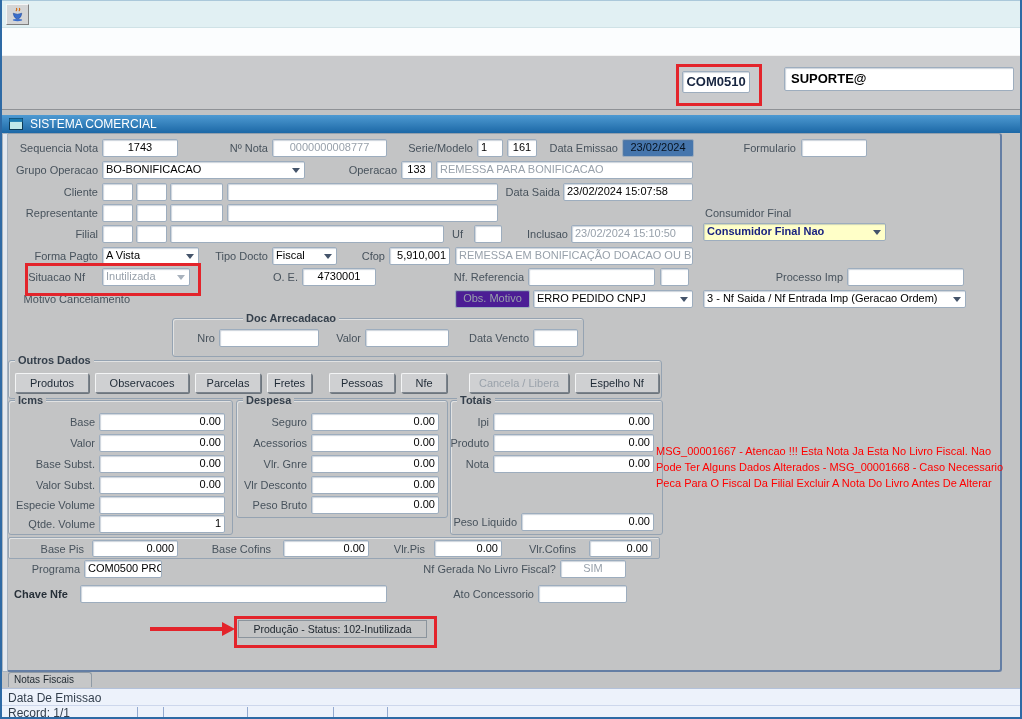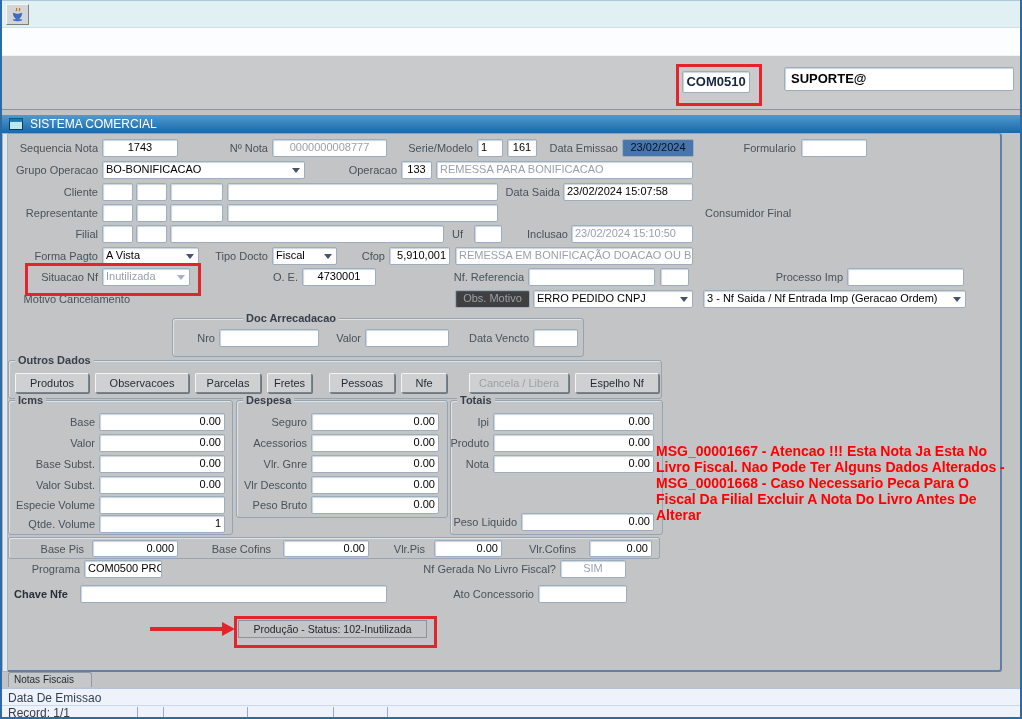--- a/index.html
+++ b/index.html
@@ -8,41 +8,41 @@
   #app{position:absolute;inset:0;width:1022px;height:719px}
   .abs{position:absolute}
   .lbl{position:absolute;font-size:11px;color:#47525c;white-space:nowrap;height:14px;line-height:14px}
   .r{text-align:right}
   .b{font-weight:bold;color:#273039}
   .fld{position:absolute;height:18px;box-sizing:border-box;background:#fff;border:1px solid #9dadbe;border-radius:2px;
        box-shadow:inset 1px 1px 1px rgba(108,130,152,.35);font-size:11px;line-height:15px;padding:0 3px;color:#000;
        white-space:nowrap;overflow:hidden}
   .ctr{text-align:center}.num{text-align:right}
   .dis{color:#98a1ab}
-  .gray{background:#404040;color:#98a1ab}
+  .gray{background:#4c1d95;color:#98a1ab}
   .sel{background:#4676ad;color:#071320}
   .yel{background:#ffffc8;font-weight:bold;color:#1a2380}
   .combo{padding-right:14px}
   .arr{position:absolute;right:4px;top:6px;width:0;height:0;border-left:4px solid transparent;border-right:4px solid transparent;border-top:5px solid #44546a}
   .adis{border-top-color:#a8b2bd}
   .grp{position:absolute;border:1px solid #95a3b2;border-radius:3px;box-shadow:inset 1px 1px 0 rgba(255,255,255,.5)}
   .glb{position:absolute;top:-7px;font-size:11px;font-weight:bold;color:#343f4b;background:#c3c4c5;padding:0 3px;height:13px;line-height:13px;white-space:nowrap}
   .btn{position:absolute;height:20px;box-sizing:border-box;background:#cfd0d2;border:1px solid;border-color:#f3f4f5 #7b838c #7b838c #f3f4f5;
        box-shadow:1px 1px 0 #6d757d;font-size:11px;color:#1f2a36;text-align:center;line-height:18px;border-radius:2px;white-space:nowrap;overflow:hidden}
   .tbtn{position:absolute;width:27px;height:27px;top:68px;box-sizing:border-box;background:#d4d5d6;border:1px solid;
         border-color:#f5f5f5 #7e7e7e #7e7e7e #f5f5f5;display:flex;align-items:center;justify-content:center}
   .vsep{position:absolute;top:59px;height:46px;width:0;border-left:1px solid #9b9b9b;border-right:1px solid #f0f0f0}
   .toolbar{position:absolute;left:0;top:55px;width:1022px;height:55px;background:#c9cacc;border-top:1px solid #f2f2f2;border-bottom:1px solid #8f9296;box-sizing:border-box}
   .applet{position:absolute;left:0;top:0;width:1022px;height:28px;background:#e1f0f3;border-bottom:1px solid #cfe2e6;box-sizing:border-box}
   .menubar{position:absolute;left:0;top:28px;width:1022px;height:27px;background:#fbfdfe}
   .ftitle{position:absolute;left:2px;top:115px;width:1018px;height:18px;background:linear-gradient(#4e9ad2,#1c68a6)}
   .panel{position:absolute;left:6px;top:133px;width:996px;height:539px;background:#c3c4c5;border:1px solid #93a0ad;
          border-right:2px solid #647ea4;border-bottom:2px solid #647ea4;border-radius:3px;box-sizing:border-box}
   .redbox{position:absolute;border:3px solid #e3242b;background:transparent;pointer-events:none;z-index:40}
-  .msg{position:absolute;left:656px;top:443px;width:356px;font-size:14px;font-weight:bold;color:#ff0000;line-height:16px}
+  .msg{position:absolute;left:656px;top:443px;width:356px;font-size:11px;font-weight:normal;color:#ff0000;line-height:16px}
   .statusbar{position:absolute;left:0;top:688px;width:1022px;height:31px;background:#edf2fb;border-top:1px solid #b3c1da;box-sizing:border-box}
   .sbtext{position:absolute;font-size:12px;color:#323e4c;white-space:nowrap}
   .ssep{position:absolute;width:1px;height:11px;background:#93a9cf}
   .tab{position:absolute;left:8px;top:672px;width:84px;height:15px;background:#c6c7c8;border:1px solid #8f9aa5;border-bottom:none;
        border-radius:3px 3px 0 0;font-size:10px;color:#1e2830;padding-left:5px;line-height:14px;box-sizing:border-box;overflow:hidden}
   .edge{position:absolute;background:#2e6aa5;z-index:60;pointer-events:none}
   .mn{border-bottom:1px solid #1a2430}
   .titletext{position:absolute;left:8px;top:33px;font-family:"Liberation Mono",monospace;font-size:13px;color:#1a2430;white-space:nowrap}
   .winmenu{position:absolute;left:789px;top:35px;font-size:13px;color:#95a1ab}
   .cv{display:inline}
@@ -303,30 +303,31 @@
   <span class="lbl" style="left:705px;top:206px">Consumidor Final</span>
 
   <span class="lbl r" style="left:10px;top:227px;width:88px">Filial</span>
   <div class="fld" style="left:102px;top:225px;width:31px"></div>
   <div class="fld" style="left:136px;top:225px;width:31px"></div>
   <div class="fld" style="left:170px;top:225px;width:274px"></div>
   <span class="lbl" style="left:452px;top:227px;width:16px">Uf</span>
   <div class="fld" style="left:474px;top:225px;width:28px"></div>
   <span class="lbl r" style="left:520px;top:227px;width:48px">Inclusao</span>
   <div class="fld dis" style="left:571px;top:225px;width:122px">23/02/2024 15:10:50</div>
+  <div class="fld combo yel" style="left:703px;top:223px;width:183px"><span class="cv">Consumidor Final Nao</span><span class="arr"></span></div>
 
   <span class="lbl r" style="left:10px;top:249px;width:88px">Forma Pagto</span>
   <div class="fld combo" style="left:102px;top:247px;width:97px"><span class="cv">A Vista</span><span class="arr"></span></div>
   <span class="lbl r" style="left:212px;top:249px;width:56px">Tipo Docto</span>
   <div class="fld combo" style="left:272px;top:247px;width:65px"><span class="cv">Fiscal</span><span class="arr"></span></div>
   <span class="lbl r" style="left:356px;top:249px;width:29px">Cfop</span>
   <div class="fld num" style="left:389px;top:247px;width:61px">5,910,001</div>
   <div class="fld dis" style="left:455px;top:247px;width:238px">REMESSA EM BONIFICAÇÃO DOACAO OU BRIN</div>
 
-  <span class="lbl r" style="left:28px;top:270px;width:70px">Situacao Nf</span>
+  <span class="lbl r" style="left:15px;top:270px;width:70px">Situacao Nf</span>
   <div class="fld combo dis" style="left:102px;top:268px;width:88px"><span class="cv">Inutilizada</span><span class="arr adis"></span></div>
   <div class="redbox" style="left:25px;top:263px;width:170px;height:27px"></div>
   <span class="lbl r" style="left:268px;top:270px;width:30px">O. E.</span>
   <div class="fld ctr" style="left:302px;top:268px;width:74px">4730001</div>
   <span class="lbl r" style="left:450px;top:270px;width:74px">Nf. Referencia</span>
   <div class="fld" style="left:528px;top:268px;width:127px"></div>
   <div class="fld" style="left:660px;top:268px;width:29px"></div>
   <span class="lbl r" style="left:770px;top:270px;width:73px">Processo Imp</span>
   <div class="fld" style="left:847px;top:268px;width:117px"></div>
 

